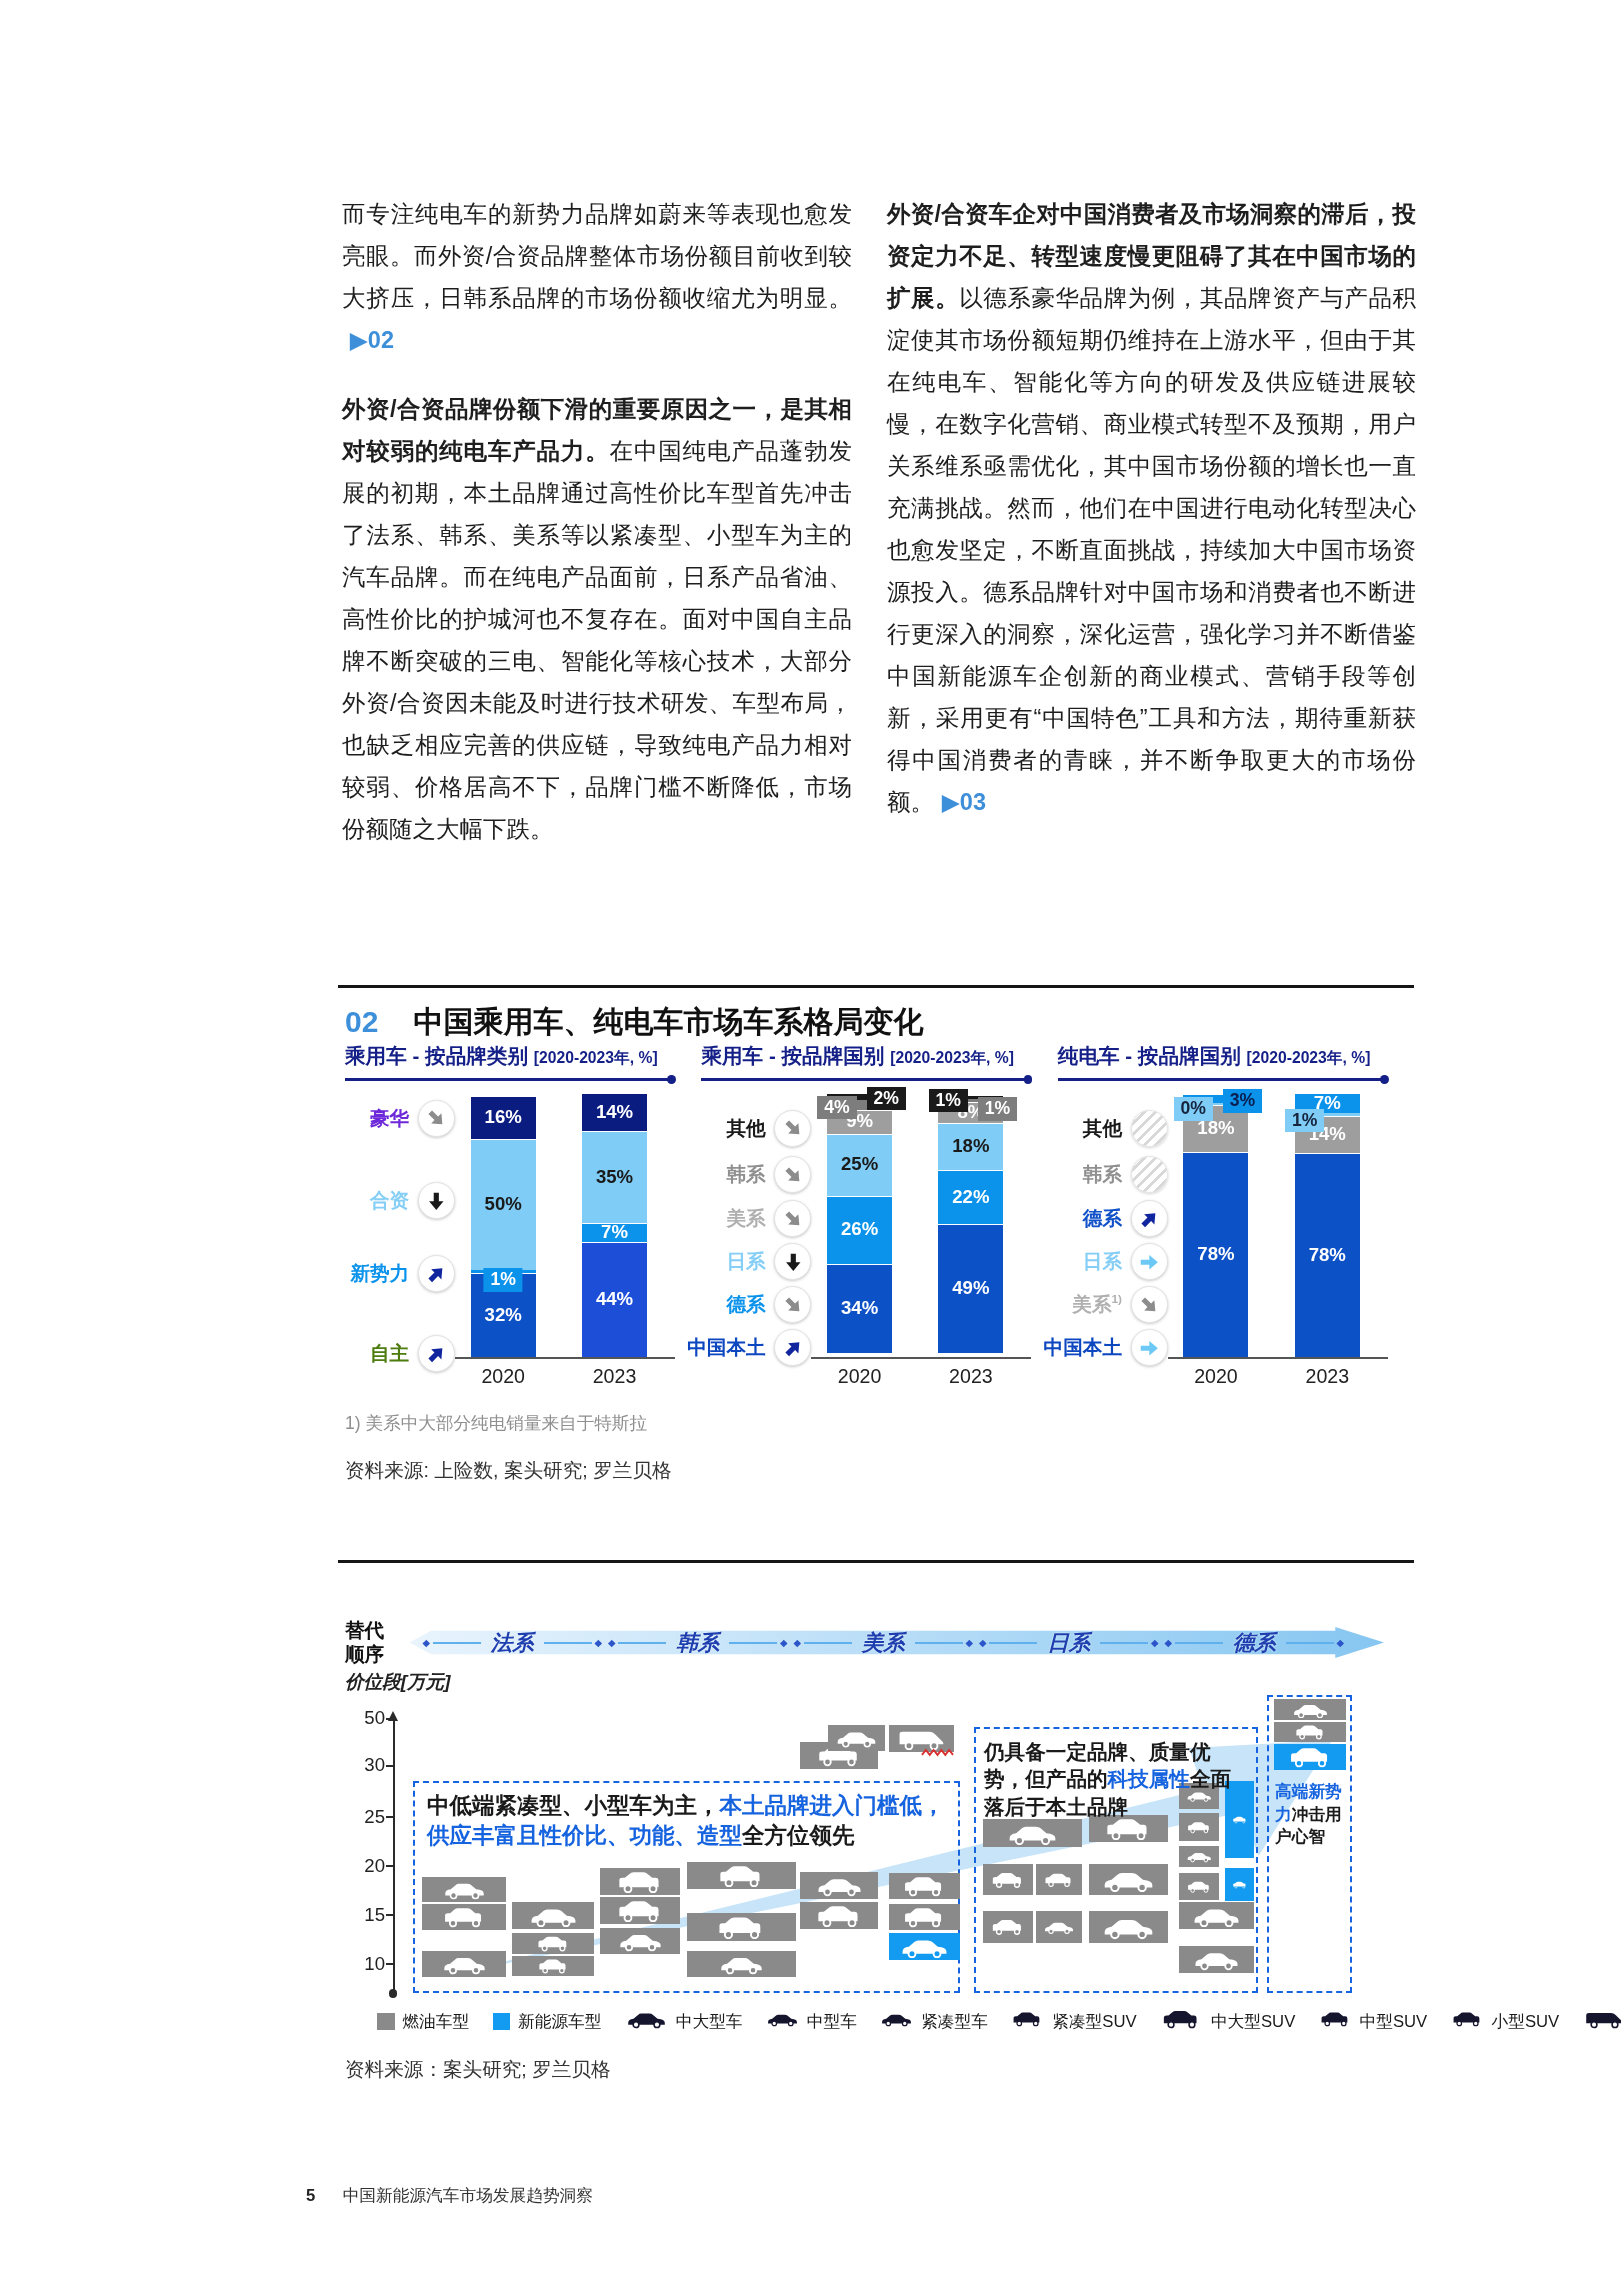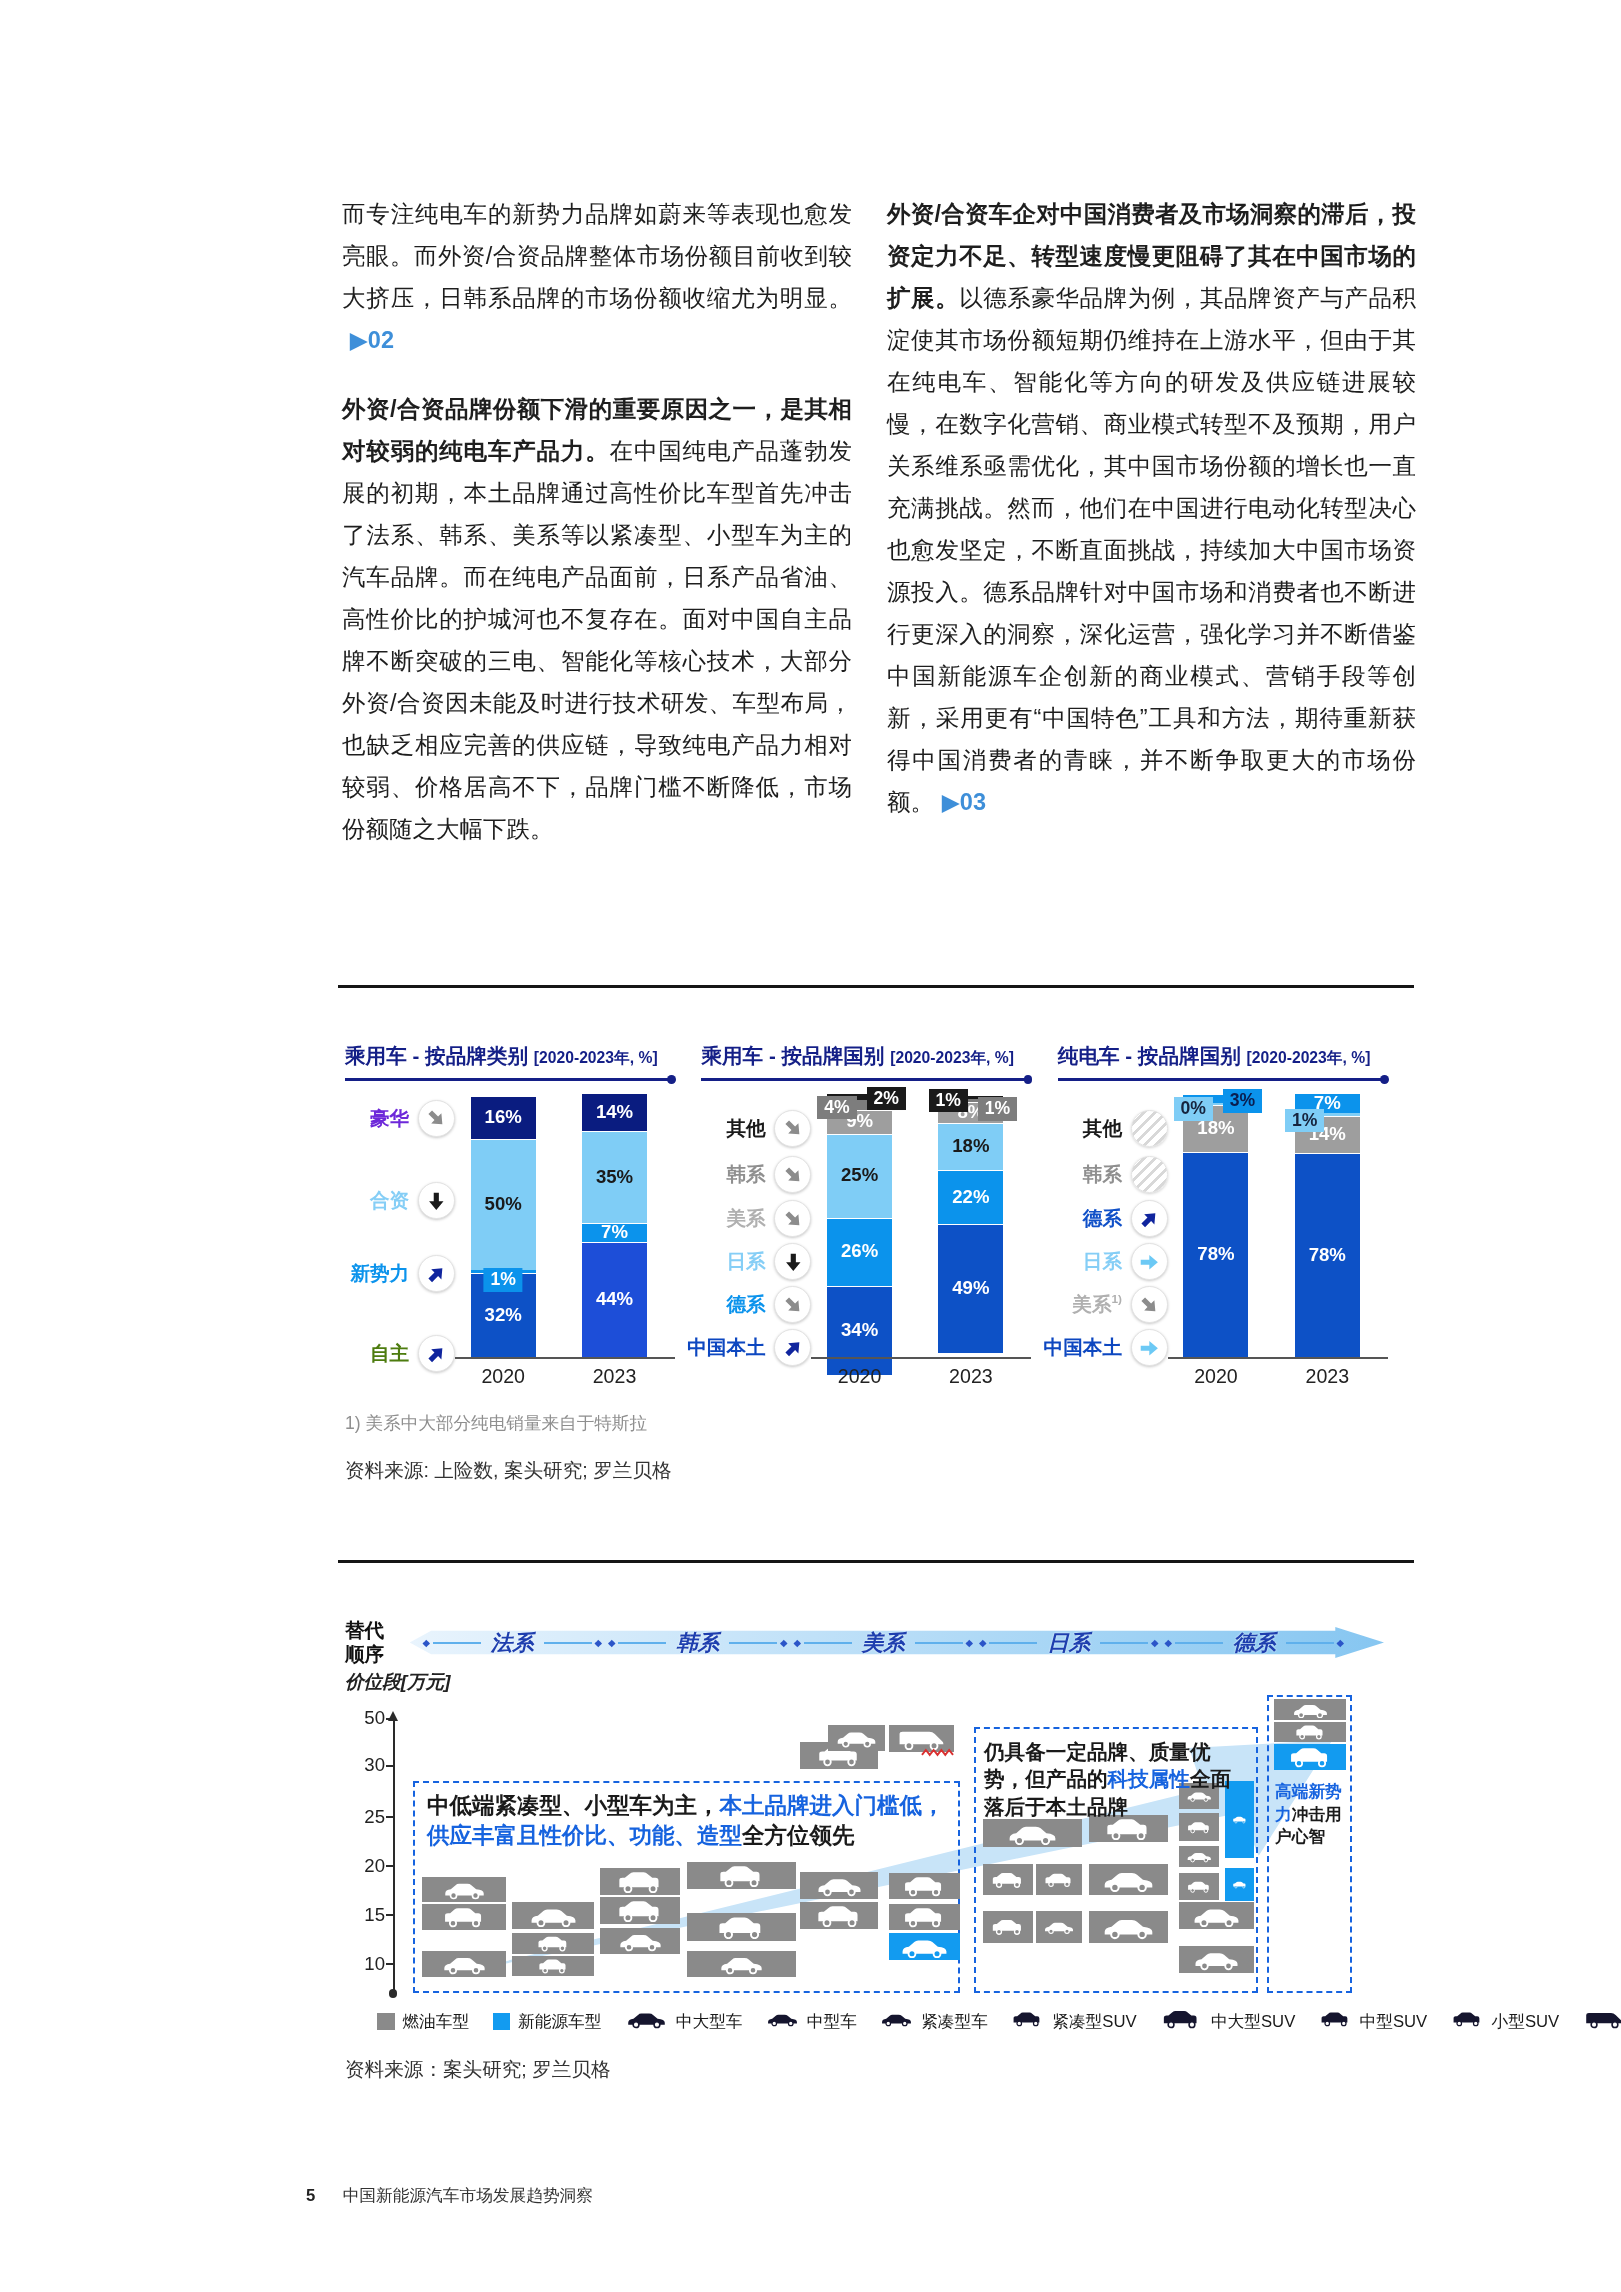--- a/index.html
+++ b/index.html
@@ -85,20 +85,24 @@
 
   <div class="col col-left">
       <div class="para"><span class="">而专注纯电车的新势力品牌如蔚来等表现也愈发亮眼。而外资/合资品牌整体市场份额目前收到较大挤压，日韩系品牌的市场份额收缩尤为明显。</span><span class="ref">▶02</span></div>
       <div class="para"><span class="b">外资/合资品牌份额下滑的重要原因之一，是其相对较弱的纯电车产品力。</span><span class="">在中国纯电产品蓬勃发展的初期，本土品牌通过高性价比车型首先冲击了法系、韩系、美系等以紧凑型、小型车为主的汽车品牌。而在纯电产品面前，日系产品省油、高性价比的护城河也不复存在。面对中国自主品牌不断突破的三电、智能化等核心技术，大部分外资/合资因未能及时进行技术研发、车型布局，也缺乏相应完善的供应链，导致纯电产品力相对较弱、价格居高不下，品牌门槛不断降低，市场份额随之大幅下跌。</span></div>
     </div>
   <div class="col col-right">
       <div class="para"><span class="b">外资/合资车企对中国消费者及市场洞察的滞后，投资定力不足、转型速度慢更阻碍了其在中国市场的扩展。</span><span class="">以德系豪华品牌为例，其品牌资产与产品积淀使其市场份额短期仍维持在上游水平，但由于其在纯电车、智能化等方向的研发及供应链进展较慢，在数字化营销、商业模式转型不及预期，用户关系维系亟需优化，其中国市场份额的增长也一直充满挑战。然而，他们在中国进行电动化转型决心也愈发坚定，不断直面挑战，持续加大中国市场资源投入。德系品牌针对中国市场和消费者也不断进行更深入的洞察，深化运营，强化学习并不断借鉴中国新能源车企创新的商业模式、营销手段等创新，采用更有“中国特色”工具和方法，期待重新获得中国消费者的青睐，并不断争取更大的市场份额。</span><span class="ref">▶03</span></div>
     </div>
 
   <div class="divider" style="top:985px"></div>
+  <div class="sec-head" style="top:1002px">
+    <span class="sec-num">02</span>
+    <span class="sec-title">中国乘用车、纯电车市场车系格局变化</span>
+  </div>
   <div class="panels">
       <div class="panel">
         <div class="p-title"><span>乘用车 - 按品牌类别</span> <span class="sfx">[2020-2023年, %]</span></div>
         <div class="p-rule">
           <span class="dot"></span>
         </div>
         <div class="p-body">
           <div class="p-legend">
             <div class="lg-row" style="top: 5.9px;">
               <span class="lg-label" style="color: #6d28d9;">豪华</span>
@@ -225,21 +229,21 @@
           </div>
           <div class="p-bars">
             <div class="bar" style="left: 15.7px; height: 263px;">
               <div class="callout" style="background: rgb(26, 26, 26); color: rgb(255, 255, 255); top: -7.8px; right: -13.7px;">2%</div>
               <div class="seg" style="height: 5.3px; background: rgb(26, 26, 26);"></div>
               <div class="callout" style="background: rgb(125, 125, 125); color: rgb(255, 255, 255); top: 1.3px; left: -9.8px;">4%</div>
               <div class="seg" style="height: 10.5px; background: rgb(125, 125, 125);"></div>
               <div class="seg" style="height: 23.6px; background: rgb(158, 158, 158);">
                 <span class="seg-lab" style="color: rgb(255, 255, 255);">9%</span>
               </div>
-              <div class="seg" style="height: 84px; background: rgb(127, 205, 246);">
+              <div class="seg" style="height: 62px; background: rgb(127, 205, 246);">
                 <span class="seg-lab" style="color: rgb(26, 26, 26);">25%</span>
               </div>
               <div class="seg" style="height: 68px; background: rgb(11, 147, 236);">
                 <span class="seg-lab" style="color: rgb(255, 255, 255);">26%</span>
               </div>
               <div class="seg" style="height: 89px; background: rgb(13, 81, 198);">
                 <span class="seg-lab" style="color: rgb(255, 255, 255);">34%</span>
               </div>
             </div>
             <div class="cat" style="left: 15.7px;">2020</div>

